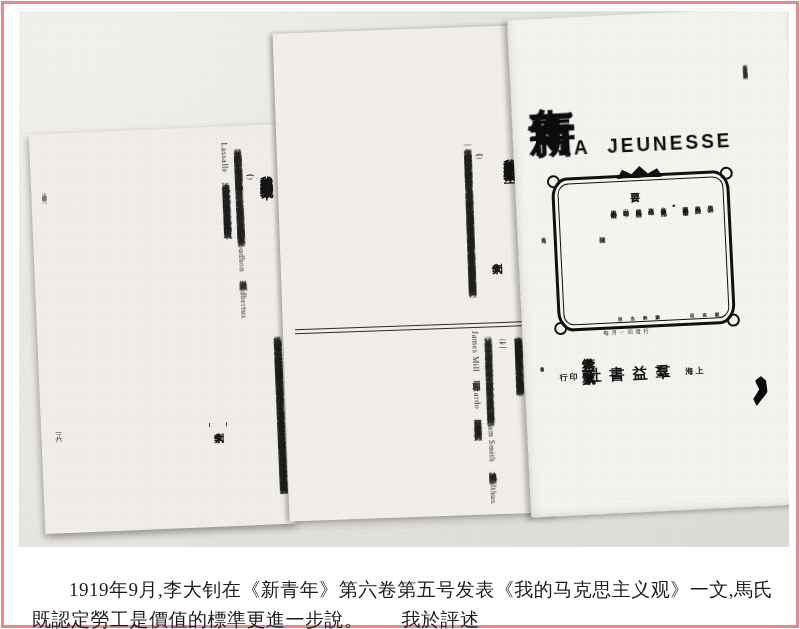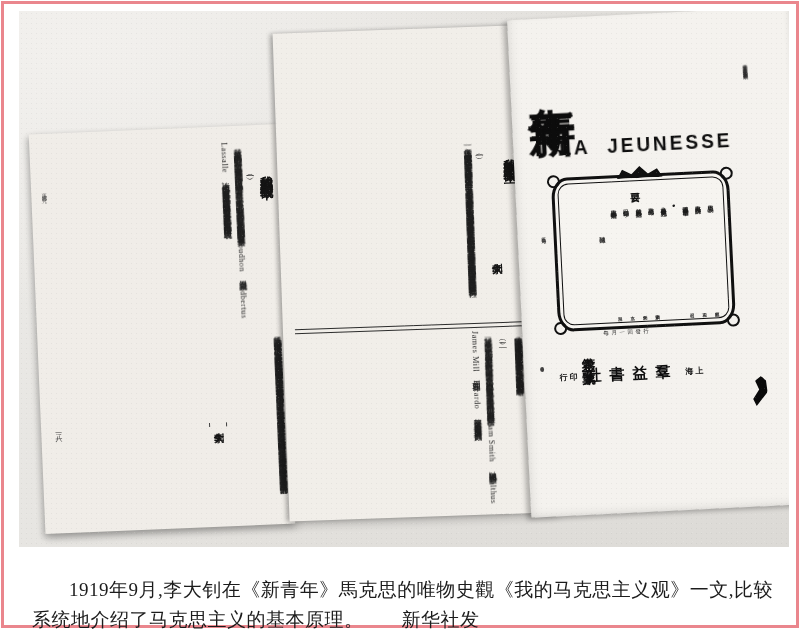--- a/index.html
+++ b/index.html
@@ -202,14 +202,14 @@
         <span class="sm">行印</span>
         <span class="lg">社書益羣</span>
         <span class="sm">海上</span>
       </div>
       <div class="ink-blob"></div>
       <div class="ink-dot"></div>
     </div>
 
   </div>
 
-  <p class="caption"><span>1919年9月,李大钊在《新青年》馬克思的唯物史觀《我的马克思主义观》一文,比较系统地介绍了马克思主义的基本原理。</span><span class="credit">新华社发</span></p>
+  <p class="caption"><span>1919年9月,李大钊在《新青年》第六卷第五号发表《我的马克思主义观》一文,馬氏既認定勞工是價值的標準更進一步說。</span><span class="credit">我於評述</span></p>
 </div>
 
 </body></html>

